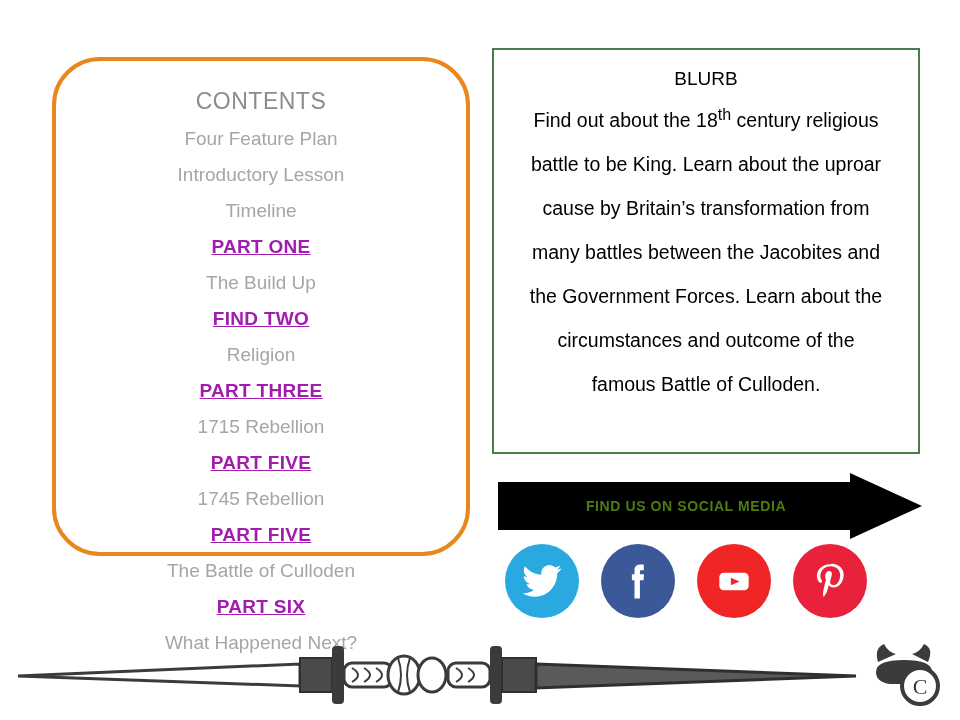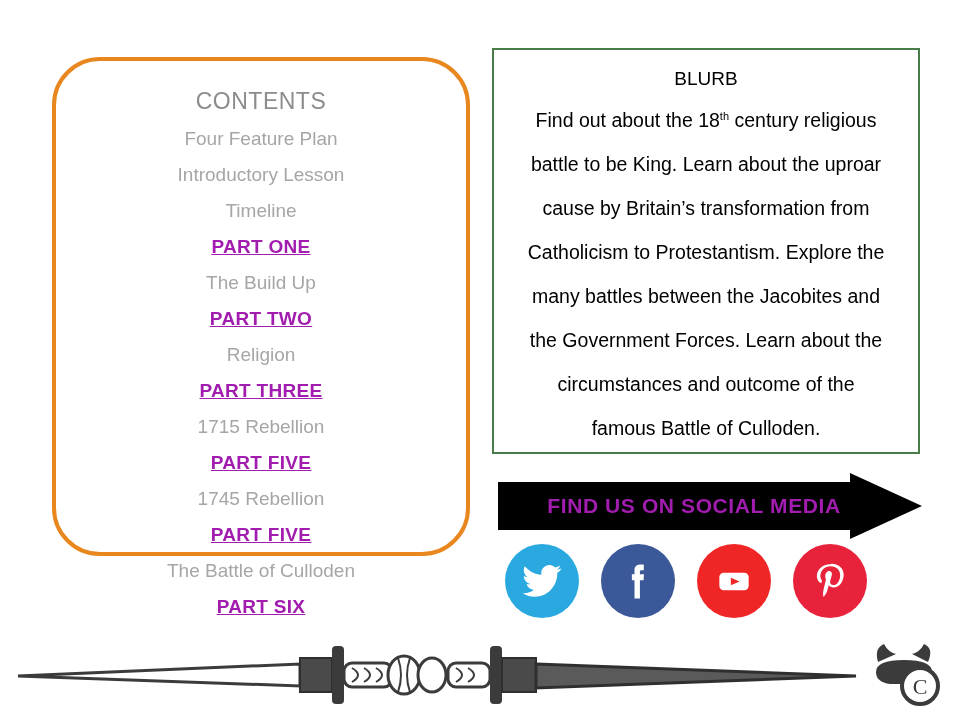--- a/index.html
+++ b/index.html
@@ -72,48 +72,48 @@
     line-height: 34px;
     margin: 0 0 2px 0;
   }
   .blurb-text {
     color: #000;
     font-size: 19.5px;
     line-height: 44px;
     margin: 0;
   }
   .blurb-text sup {
-    font-size: 11px;
+    font-size: 16px;
     vertical-align: super;
     line-height: 0;
     margin-top: 10px;
   }
 
   
   #social-banner {
     position: absolute;
     left: 498px;
     top: 473px;
     width: 424px;
     height: 66px;
   }
   #social-banner svg {
     display: block;
   }
   #social-banner .banner-label {
     position: absolute;
-    left: 16px;
+    left: 8px;
     top: 0;
     width: 360px;
     height: 66px;
     display: flex;
     align-items: center;
     justify-content: center;
-    color: #a21caf;
-    font-size: 21px;
+    color: #4d7c0f;
+    font-size: 14px;
     font-weight: bold;
     letter-spacing: .6px;
   }
 
   
   #social-icons {
     position: absolute;
     left: 505px;
     top: 543px;
     width: 400px;
@@ -159,38 +159,38 @@
 
 <div id="contents-panel">
   <div id="contents-list">
     <p class="contents-title">CONTENTS</p>
 
     <p class="contents-item">Four Feature Plan</p>
     <p class="contents-item">Introductory Lesson</p>
     <p class="contents-item">Timeline</p>
     <p class="contents-item part">PART ONE</p>
     <p class="contents-item">The Build Up</p>
-    <p class="contents-item part">PART TWO</p>
+    <p class="contents-item part">FIND TWO</p>
     <p class="contents-item">Religion</p>
     <p class="contents-item part">PART THREE</p>
     <p class="contents-item">1715 Rebellion</p>
     <p class="contents-item part">PART FIVE</p>
     <p class="contents-item">1745 Rebellion</p>
     <p class="contents-item part">PART FIVE</p>
     <p class="contents-item">The Battle of Culloden</p>
     <p class="contents-item part">PART SIX</p>
+    <p class="contents-item">What Happened Next?</p>
   </div>
 </div>
 
 <div id="blurb-panel">
   <p class="blurb-heading">BLURB</p>
   <p class="blurb-text"><span>Find out about the 18</span><sup>th</sup><span> century religious</span></p>
   <p class="blurb-text">battle to be King. Learn about the uproar</p>
   <p class="blurb-text">cause by Britain’s transformation from</p>
-  <p class="blurb-text">Catholicism to Protestantism. Explore the</p>
   <p class="blurb-text">many battles between the Jacobites and</p>
   <p class="blurb-text">the Government Forces. Learn about the</p>
   <p class="blurb-text">circumstances and outcome of the</p>
   <p class="blurb-text">famous Battle of Culloden.</p>
 </div>
 
 <div id="social-banner">
   <svg width="424" height="66" viewBox="0 0 424 66">
     <polygon points="0,9 352,9 352,0 424,33 352,66 352,57 0,57" fill="#000000"></polygon>
   </svg>

